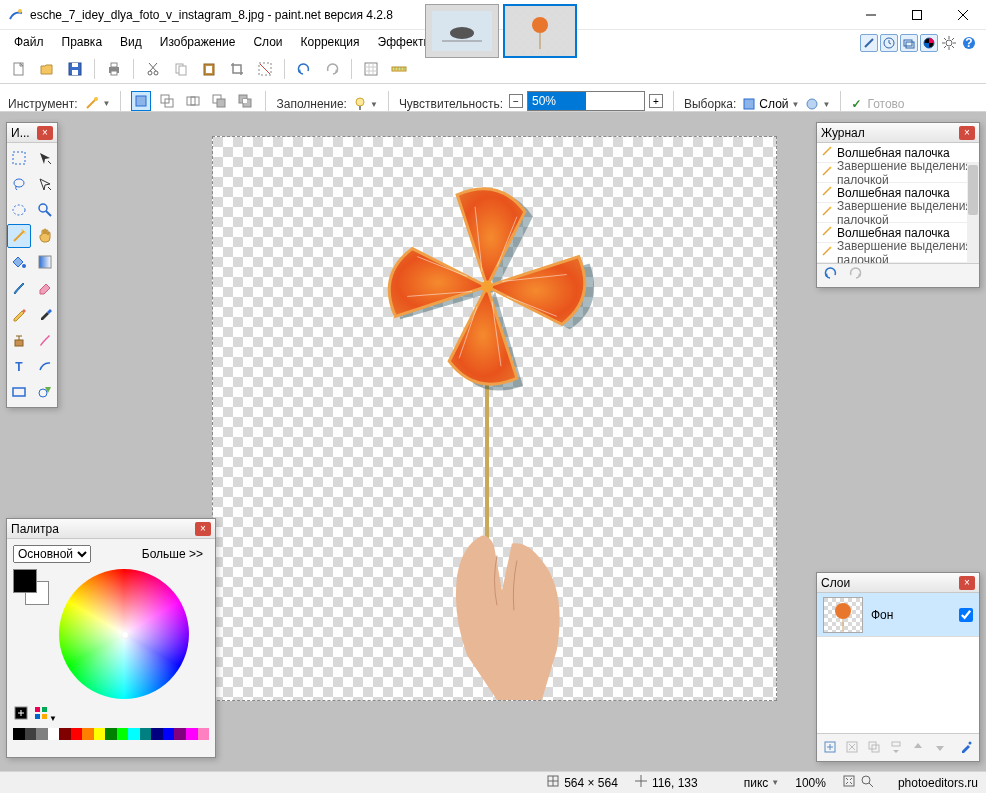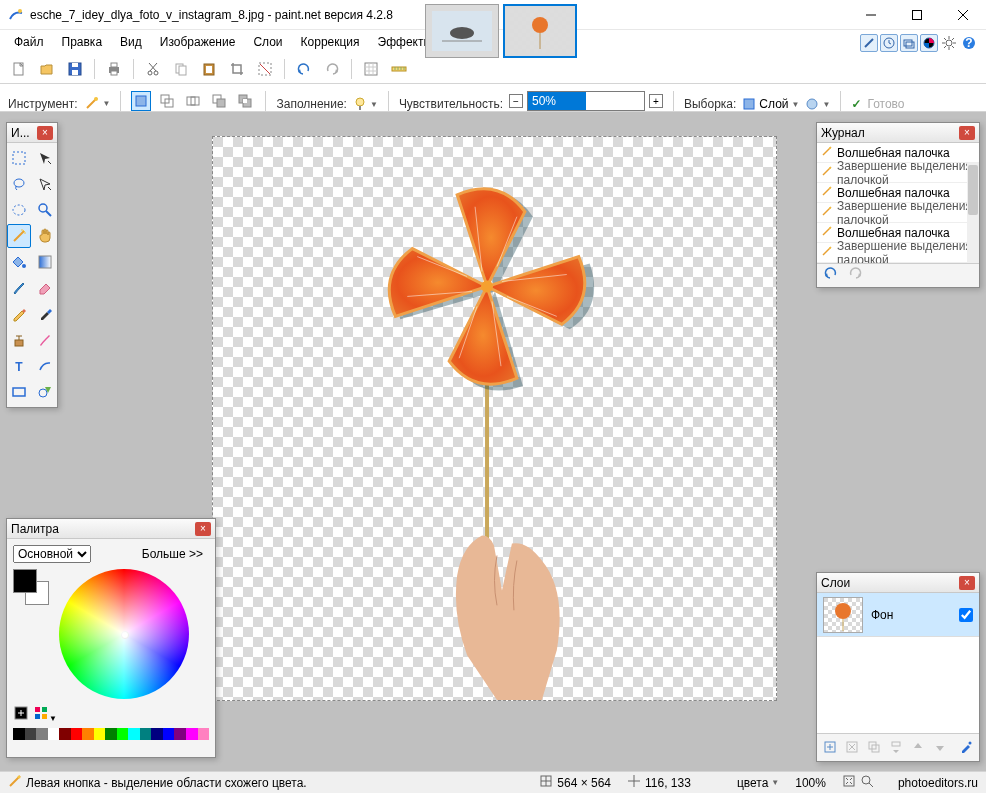--- a/index.html
+++ b/index.html
@@ -743,46 +743,39 @@
     <span class="lb">
         <svg width="14" height="14">
           <path d="M3 11 L9 5 L11 7 L5 13 L3 13 Z" fill="#2a6cd4"></path>
           <circle cx="11" cy="3" r="1.5" fill="#2a6cd4"></circle>
         </svg>
       </span>
   </div>
 </div>
 
 <div class="statusbar">
-  <span class="seg">
-    <span><svg width="14" height="14">
-          <path d="M2 12 L12 2" stroke="#e8a030" stroke-width="2"></path>
-          <circle cx="11" cy="3" r="1.5" fill="#f5c542"></circle>
-        </svg></span>
-    <span>Левая кнопка - выделение области схожего цвета.</span>
-  </span>
   <span class="spacer"></span>
   <span class="seg">
     <span><svg width="14" height="14">
           <rect x="2" y="2" width="10" height="10" fill="none" stroke="#666"></rect>
           <line x1="2" y1="7" x2="12" y2="7" stroke="#666"></line>
           <line x1="7" y1="2" x2="7" y2="12" stroke="#666"></line>
         </svg></span>
     <span>564 × 564</span>
   </span>
   <span class="seg">
     <span><svg width="14" height="14">
           <line x1="7" y1="1" x2="7" y2="13" stroke="#666"></line>
           <line x1="1" y1="7" x2="13" y2="7" stroke="#666"></line>
         </svg></span>
     <span>116, 133</span>
   </span>
   <span class="seg" style="margin-left:30px">
     <span class="dd">
-        <span>цвета</span> 
+        <span>пикс</span> 
         <span class="caret">▼</span>
       </span>
   </span>
   <span class="seg">
     <span>100%</span>
   </span>
   <span class="seg">
     <span><svg width="14" height="14">
           <rect x="2" y="2" width="10" height="10" fill="none" stroke="#666"></rect>
           <path d="M4 4 L6 6 M10 4 L8 6 M4 10 L6 8 M10 10 L8 8" stroke="#666"></path>

